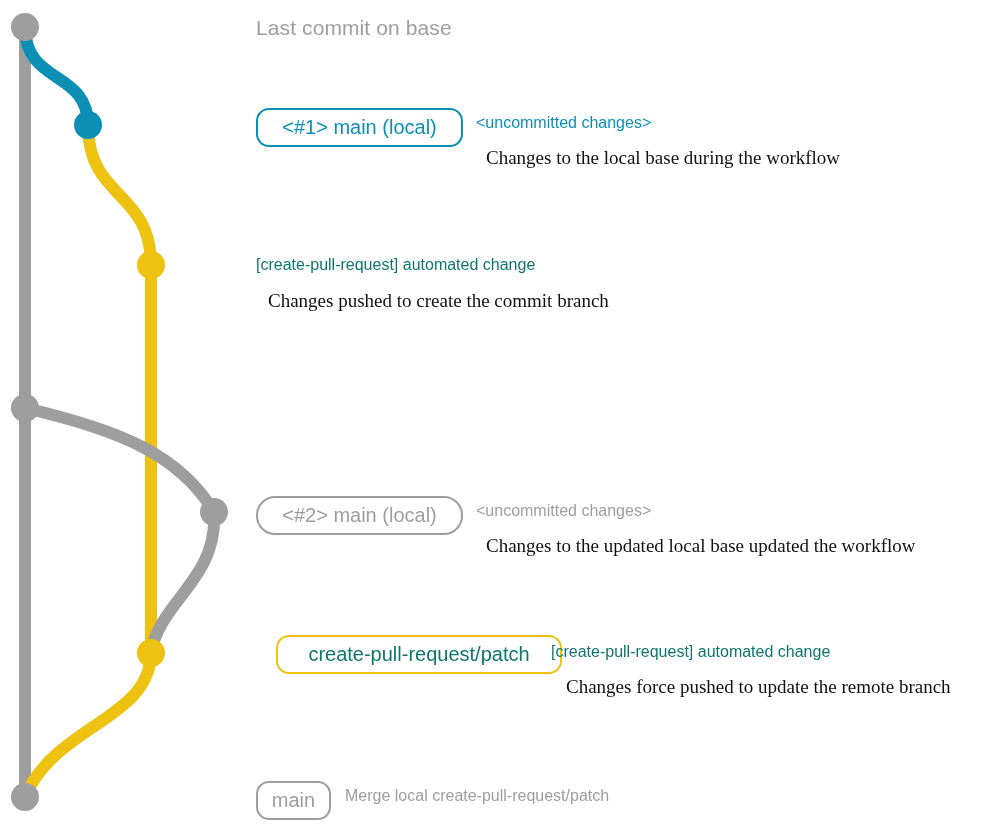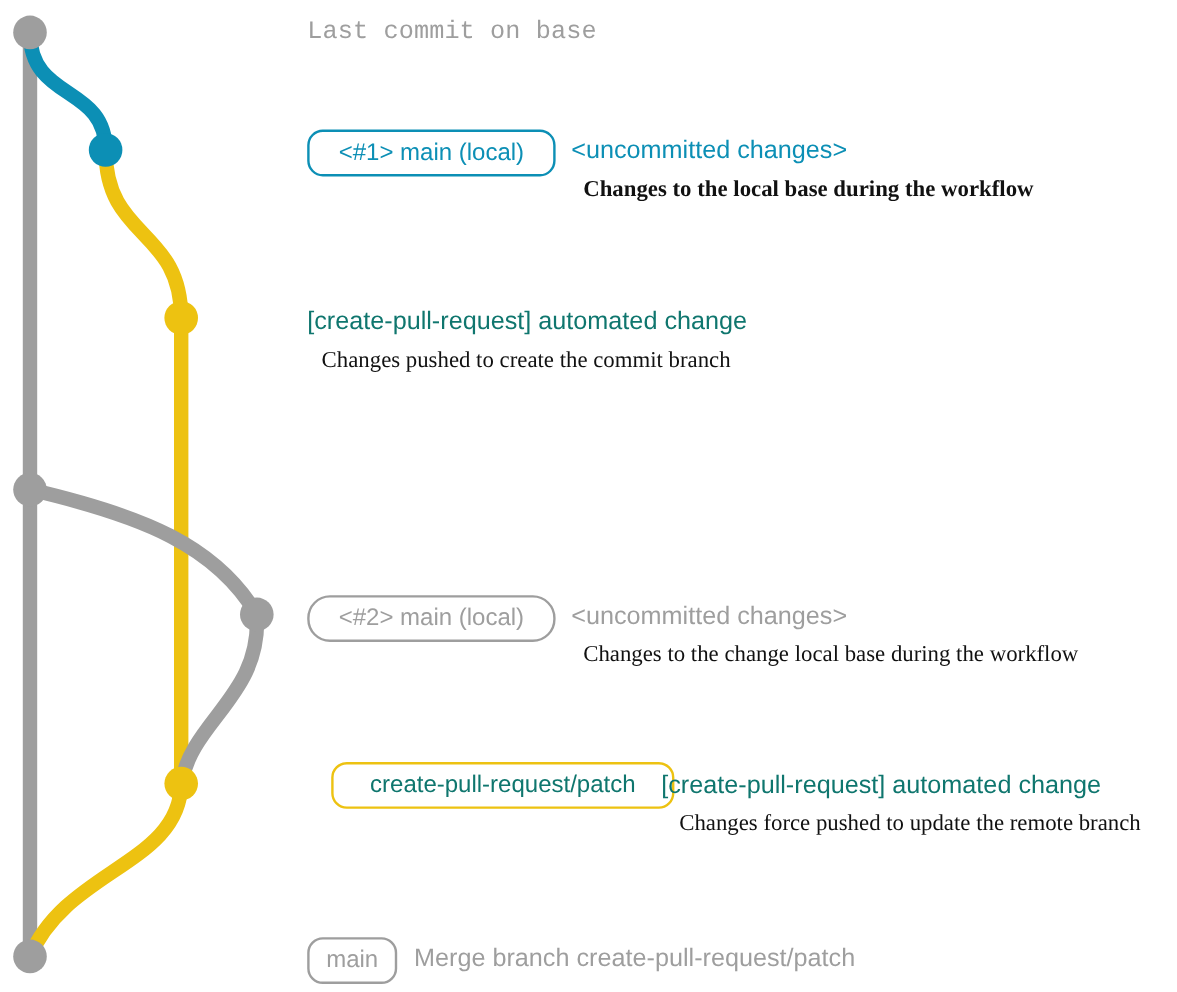--- a/index.html
+++ b/index.html
@@ -54,21 +54,21 @@
     background: #ffffff;
     font-size: 20px;
     line-height: 1;
     padding: 7px 14px 8px 14px;
     white-space: nowrap;
   }
 
   .commit-subject {
     position: absolute;
     white-space: nowrap;
-    font-size: 21px;
+    font-size: 16px;
     line-height: 1;
   }
 
   .commit-note {
     position: absolute;
     white-space: nowrap;
     font-family: "Liberation Serif", serif;
     font-size: 19px;
     line-height: 1;
     color: #111111;
@@ -105,34 +105,34 @@
 
     <circle cx="25" cy="27" r="14" fill="#9e9e9e"></circle>
     <circle cx="88" cy="125" r="14" fill="#0c8fb5"></circle>
     <circle cx="151" cy="265" r="14" fill="#edc211"></circle>
     <circle cx="25" cy="408" r="14" fill="#9e9e9e"></circle>
     <circle cx="214" cy="512" r="14" fill="#9e9e9e"></circle>
     <circle cx="151" cy="653" r="14" fill="#edc211"></circle>
     <circle cx="25" cy="797" r="14" fill="#9e9e9e"></circle>
   </svg>
 
-  <div class="commit-headline gray-text" style="left:256px; top:17px;font-family:Liberation Mono, monospace;">Last commit on base</div>
+  <div class="commit-headline gray-text" style="left:256px; top:17px;">Last commit on base</div>
 
   <div class="branch-badge blue-text blue-border" style="left:256px; top:108px; width:207px;">&lt;#1&gt; main (local)</div>
   <div class="commit-subject blue-text" style="left:476px; top:115px;">&lt;uncommitted changes&gt;</div>
-  <div class="commit-note" style="left:486px; top:148px;font-weight:bold;">Changes to the local base during the workflow</div>
+  <div class="commit-note" style="left:486px; top:148px;">Changes to the local base during the workflow</div>
 
   <div class="commit-subject yellow-text" style="left:256px; top:257px;">[create-pull-request] automated change</div>
   <div class="commit-note" style="left:268px; top:291px;">Changes pushed to create the commit branch</div>
 
 
   <div class="branch-badge gray-text gray-border" style="left:256px; top:496px; width:207px;border-radius:19px;">&lt;#2&gt; main (local)</div>
   <div class="commit-subject gray-text" style="left:476px; top:503px;">&lt;uncommitted changes&gt;</div>
-  <div class="commit-note" style="left:486px; top:536px;">Changes to the change local base during the workflow</div>
+  <div class="commit-note" style="left:486px; top:536px;">Changes to the updated local base updated the workflow</div>
 
   <div class="branch-badge yellow-text yellow-border" style="left:256px; top:635px; width:286px;margin-left:20px;">create-pull-request/patch</div>
   <div class="commit-subject yellow-text" style="left:551px; top:644px;">[create-pull-request] automated change</div>
   <div class="commit-note" style="left:566px; top:677px;">Changes force pushed to update the remote branch</div>
 
   <div class="branch-badge gray-text gray-border" style="left:256px; top:781px; width:75px;">main</div>
-  <div class="commit-subject gray-text" style="left:345px; top:788px;">Merge branch create-pull-request/patch</div>
+  <div class="commit-subject gray-text" style="left:345px; top:788px;">Merge local create-pull-request/patch</div>
 
 </div>
 
 </body></html>

